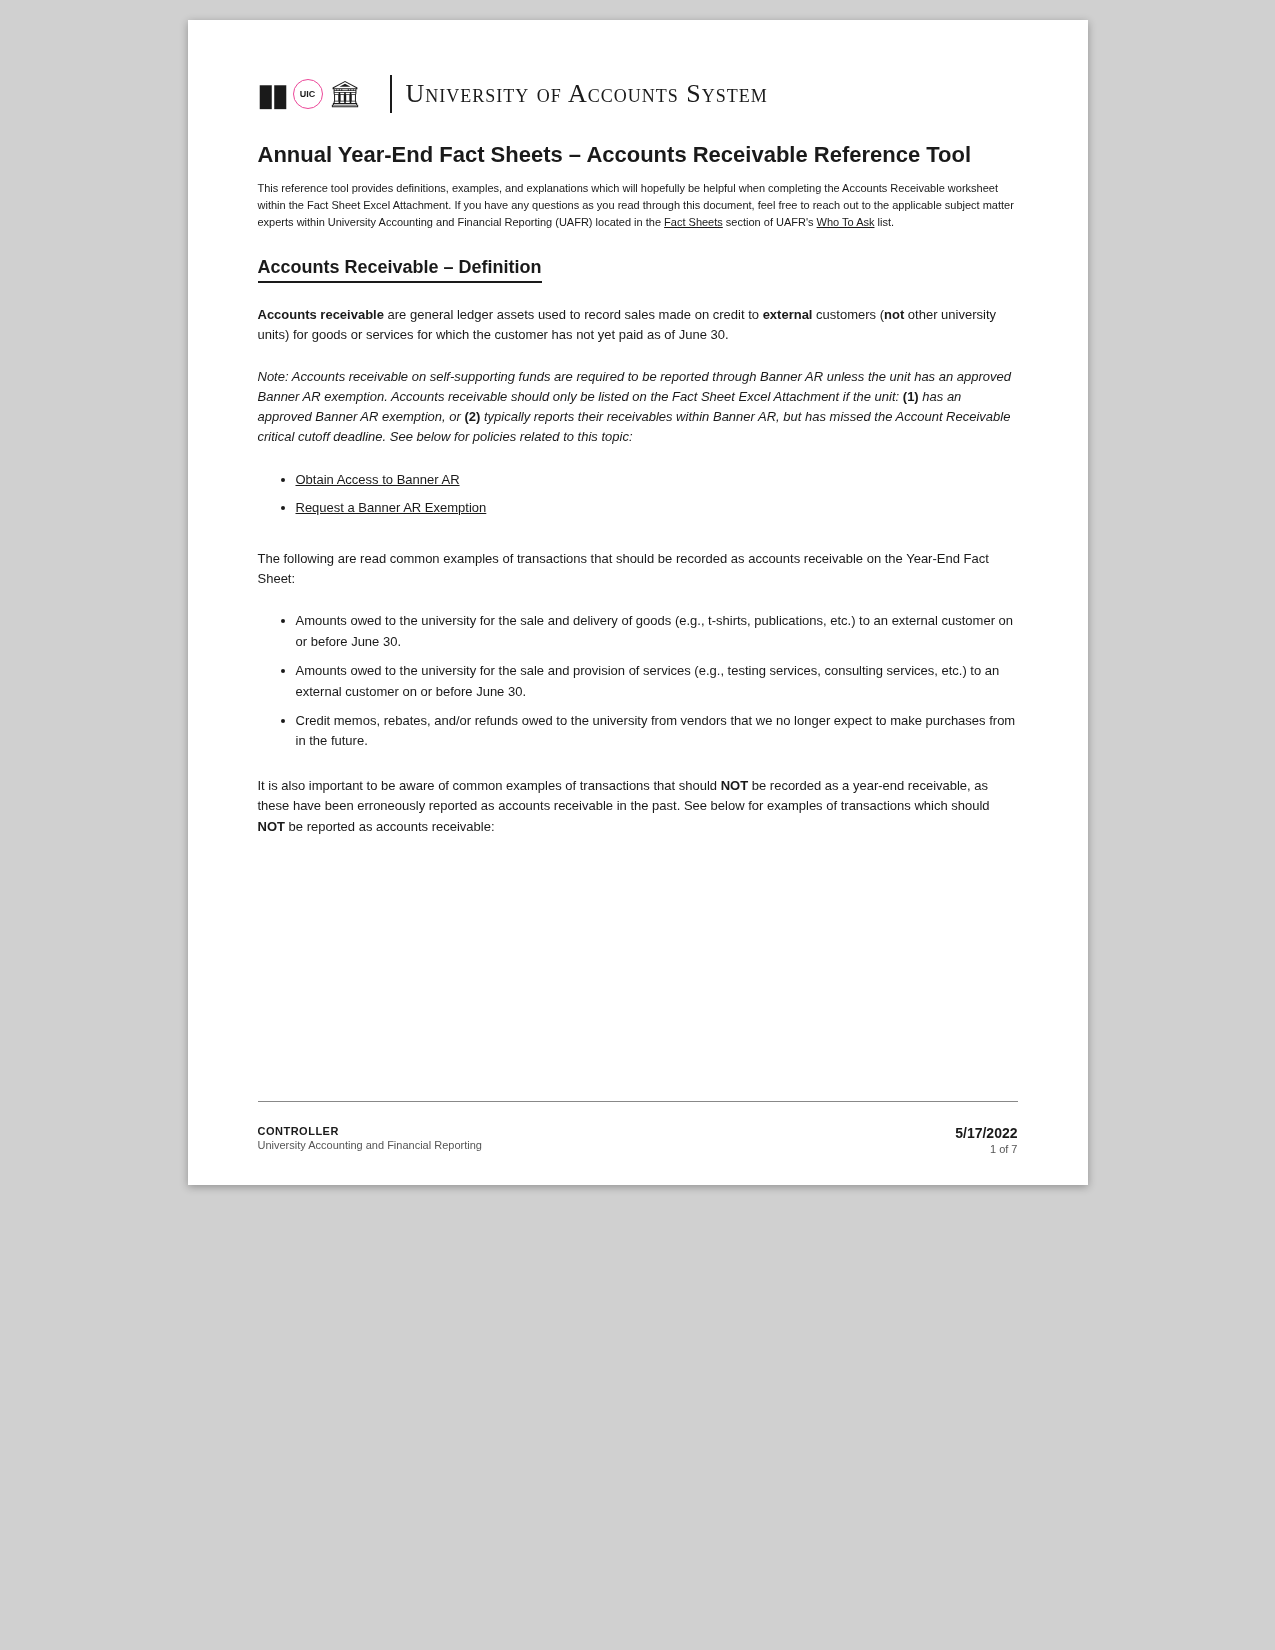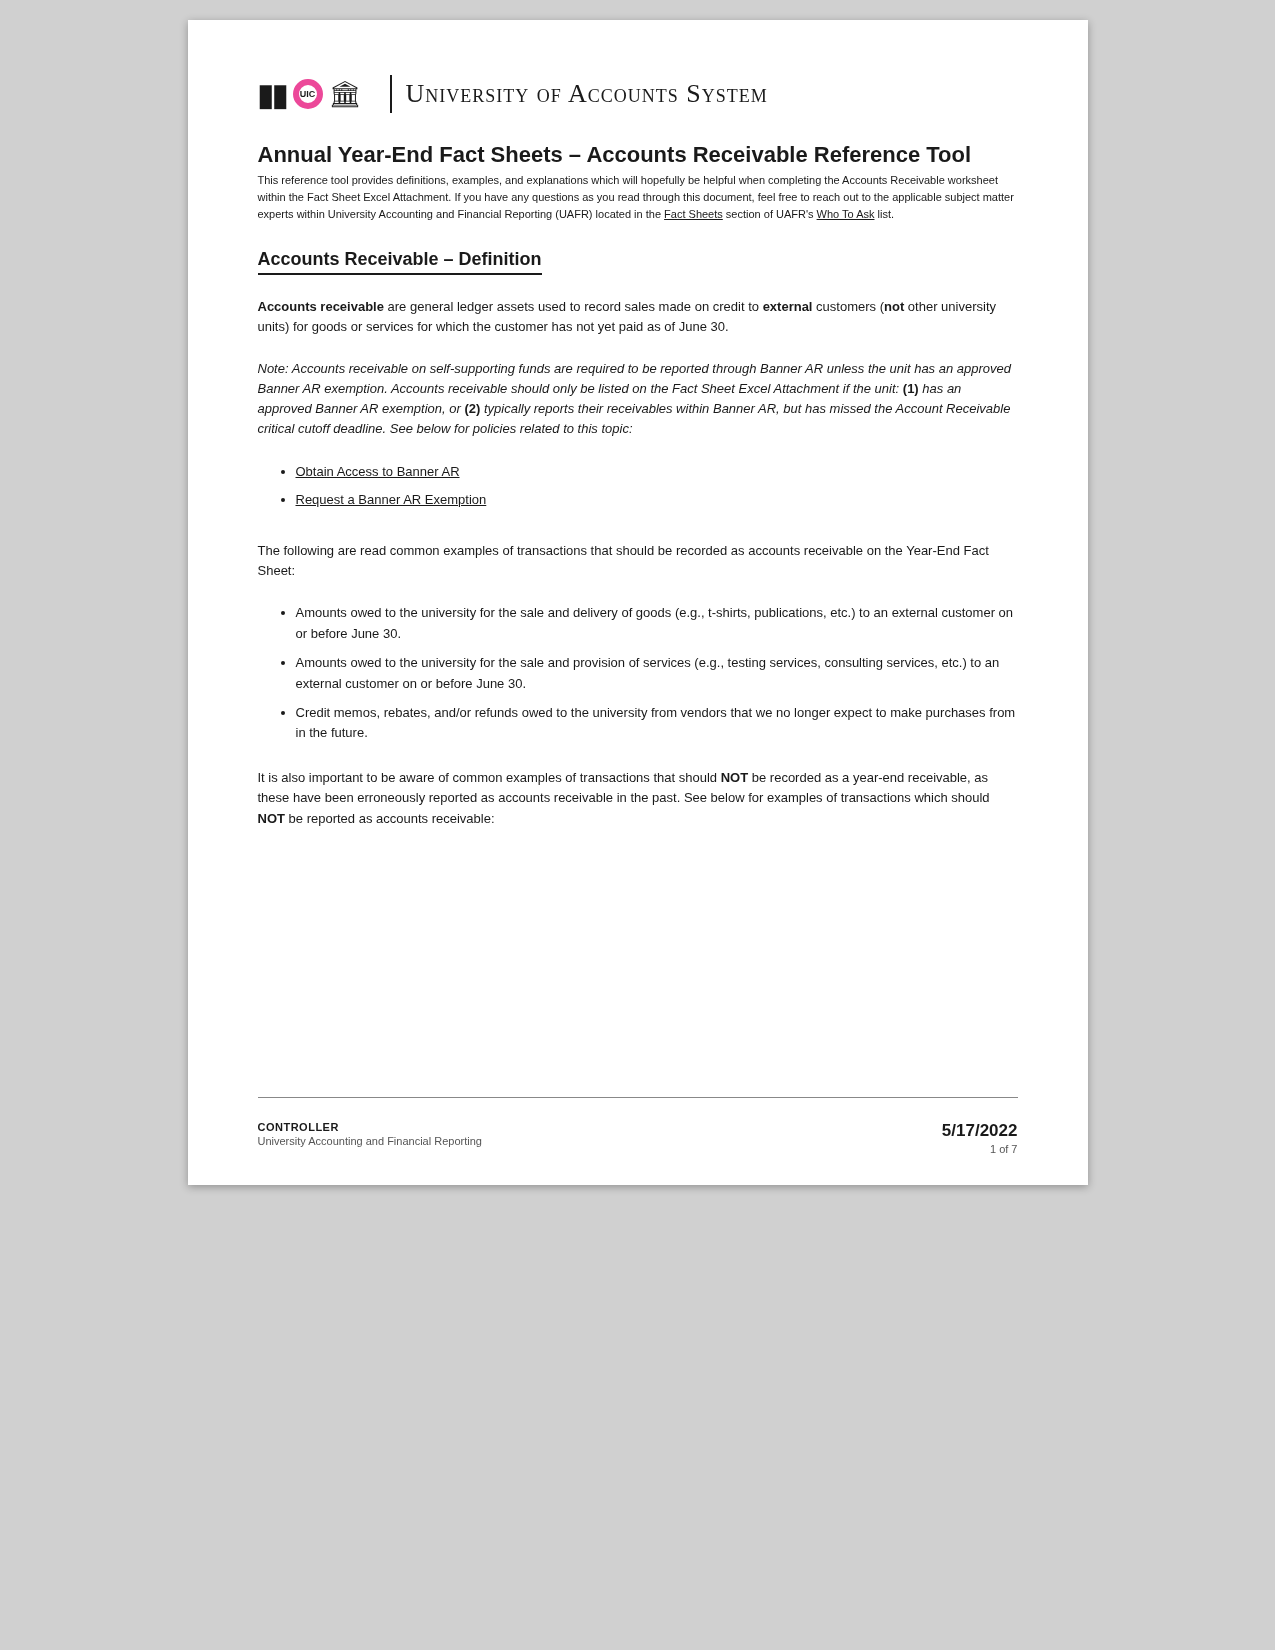--- a/index.html
+++ b/index.html
@@ -43,21 +43,21 @@
     }
 
     .logo-icon-block {
       font-size: 28px;
       color: #1a1a1a;
     }
 
     .logo-icon-circle {
       width: 30px;
       height: 30px;
-      border: 6px solid #ec4899;
+      border: 1px solid #ec4899;
       border-radius: 50%;
       display: flex;
       align-items: center;
       justify-content: center;
       font-size: 10px;
       font-weight: bold;
       font-family: Arial, sans-serif;
       color: #1a1a1a;
     }
 
@@ -81,21 +81,21 @@
       color: #1a1a1a;
       font-variant: small-caps;
     }
 
     
     .doc-title {
       font-family: Arial, Helvetica, sans-serif;
       font-size: 22px;
       font-weight: bold;
       color: #1a1a1a;
-      margin-bottom: 2px;
+      margin-bottom: 10px;
       line-height: 1.3;
     }
 
     
     .intro-text {
       font-family: Arial, Helvetica, sans-serif;
       font-size: 11px;
       color: #1a1a1a;
       line-height: 1.55;
       margin-bottom: 26px;
@@ -210,21 +210,21 @@
       color: #555;
       margin-top: 2px;
     }
 
     .footer-right {
       font-family: Arial, Helvetica, sans-serif;
       text-align: right;
     }
 
     .footer-date {
-      font-size: 17px;
+      font-size: 14px;
       font-weight: bold;
       color: #1a1a1a;
     }
 
     .footer-page {
       font-size: 11px;
       color: #555;
       margin-top: 2px;
     }
 

